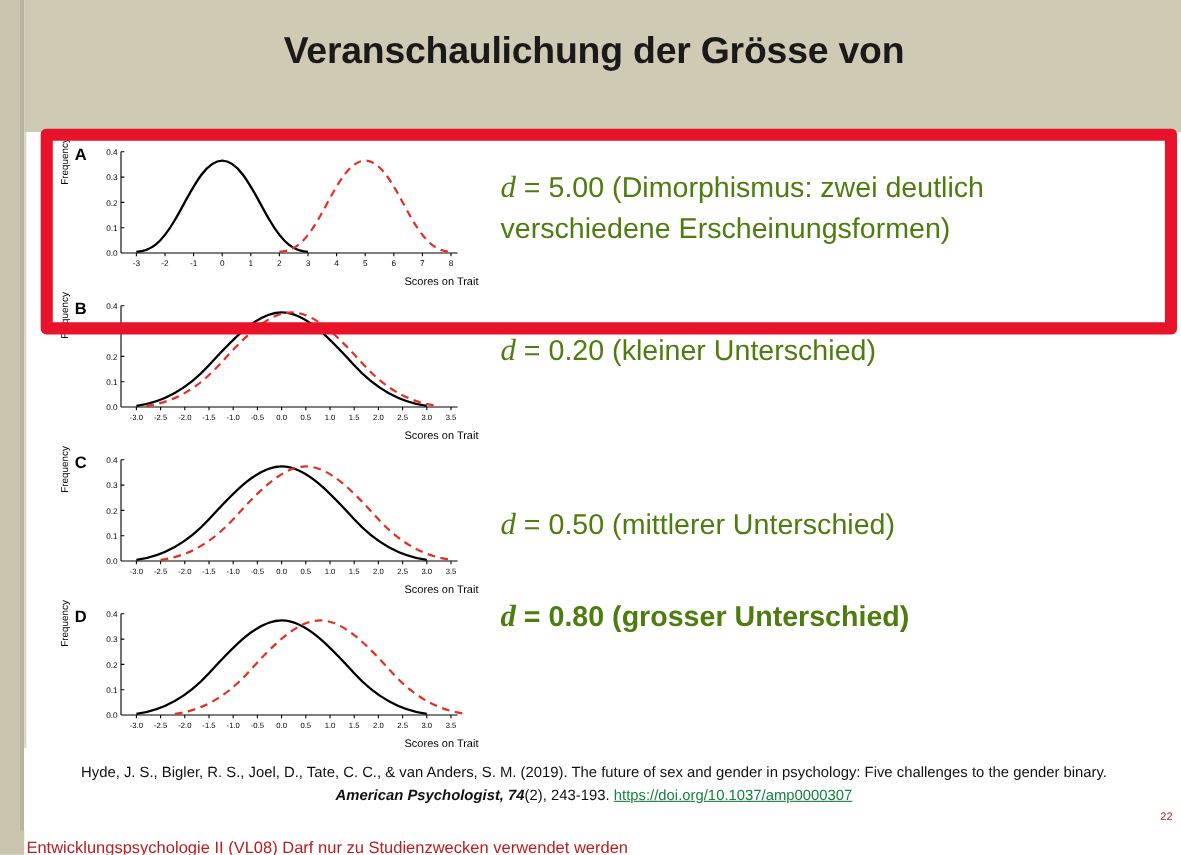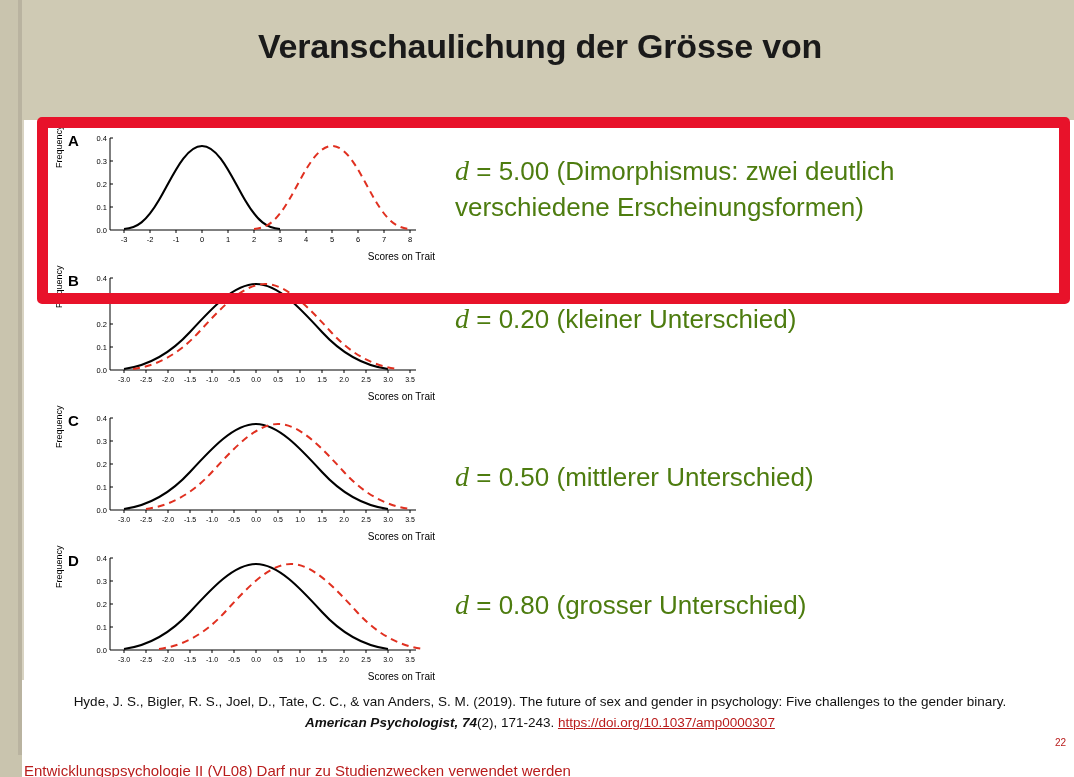--- a/index.html
+++ b/index.html
@@ -146,36 +146,36 @@
     line-height: 1.35;
   }
   .d-row .ital {
     font-style: italic;
     font-family: "Liberation Serif", serif;
     font-size: 28px;
   }
   .d0 { top: 22px; width: 570px; }
   .d1 { top: 170px; }
   .d2 { top: 302px; margin-top: 26px; }
-  .d3 { top: 456px; }
+  .d3 { top: 412px; font-weight: bold; }
 
   
   .citation {
     position: absolute;
     left: 60px;
     top: 692px;
     width: 960px;
     text-align: center;
     font-size: 13.5px;
     color: #111;
     line-height: 1.55;
   }
   .citation .it { font-style: italic; font-weight: bold; }
   .citation a {
-    color: #b91c1c;
+    color: #15803d;
     text-decoration: underline;
   }
   .footer-left {
     position: absolute;
     left: 24px;
     top: 762px;
     font-size: 15px;
     color: #b91c1c;
     white-space: nowrap;
     text-align: center;
@@ -461,20 +461,20 @@
     </div>
     <div class="d-row d3">
       <span class="ital">d</span>
       <span>= 0.80 (grosser Unterschied)</span>
     </div>
   </div>
 
   <div class="highlight-box"></div>
 
   <div class="citation">
-    <span>Hyde, J. S., Bigler, R. S., Joel, D., Tate, C. C., &amp; van Anders, S. M. (2019). The future of sex and gender in psychology: Five challenges to the gender binary. </span><span class="it">American Psychologist, 74</span><span>(2), 171-243. </span><a href="#">https://doi.org/10.1037/amp0000307</a>
+    <span>Hyde, J. S., Bigler, R. S., Joel, D., Tate, C. C., &amp; van Anders, S. M. (2019). The future of sex and gender in psychology: Five challenges to the gender binary. </span><span class="it">American Psychologist, 74</span><span>(2), 243-193. </span><a href="#">https://doi.org/10.1037/amp0000307</a>
   </div>
 
   <div class="footer-band"></div>
   <div class="footer-left">Entwicklungspsychologie II (VL08)  Darf nur zu Studienzwecken verwendet werden</div>
   <div class="footer-right">22</div>
 
 </div>
 
 </body></html>

